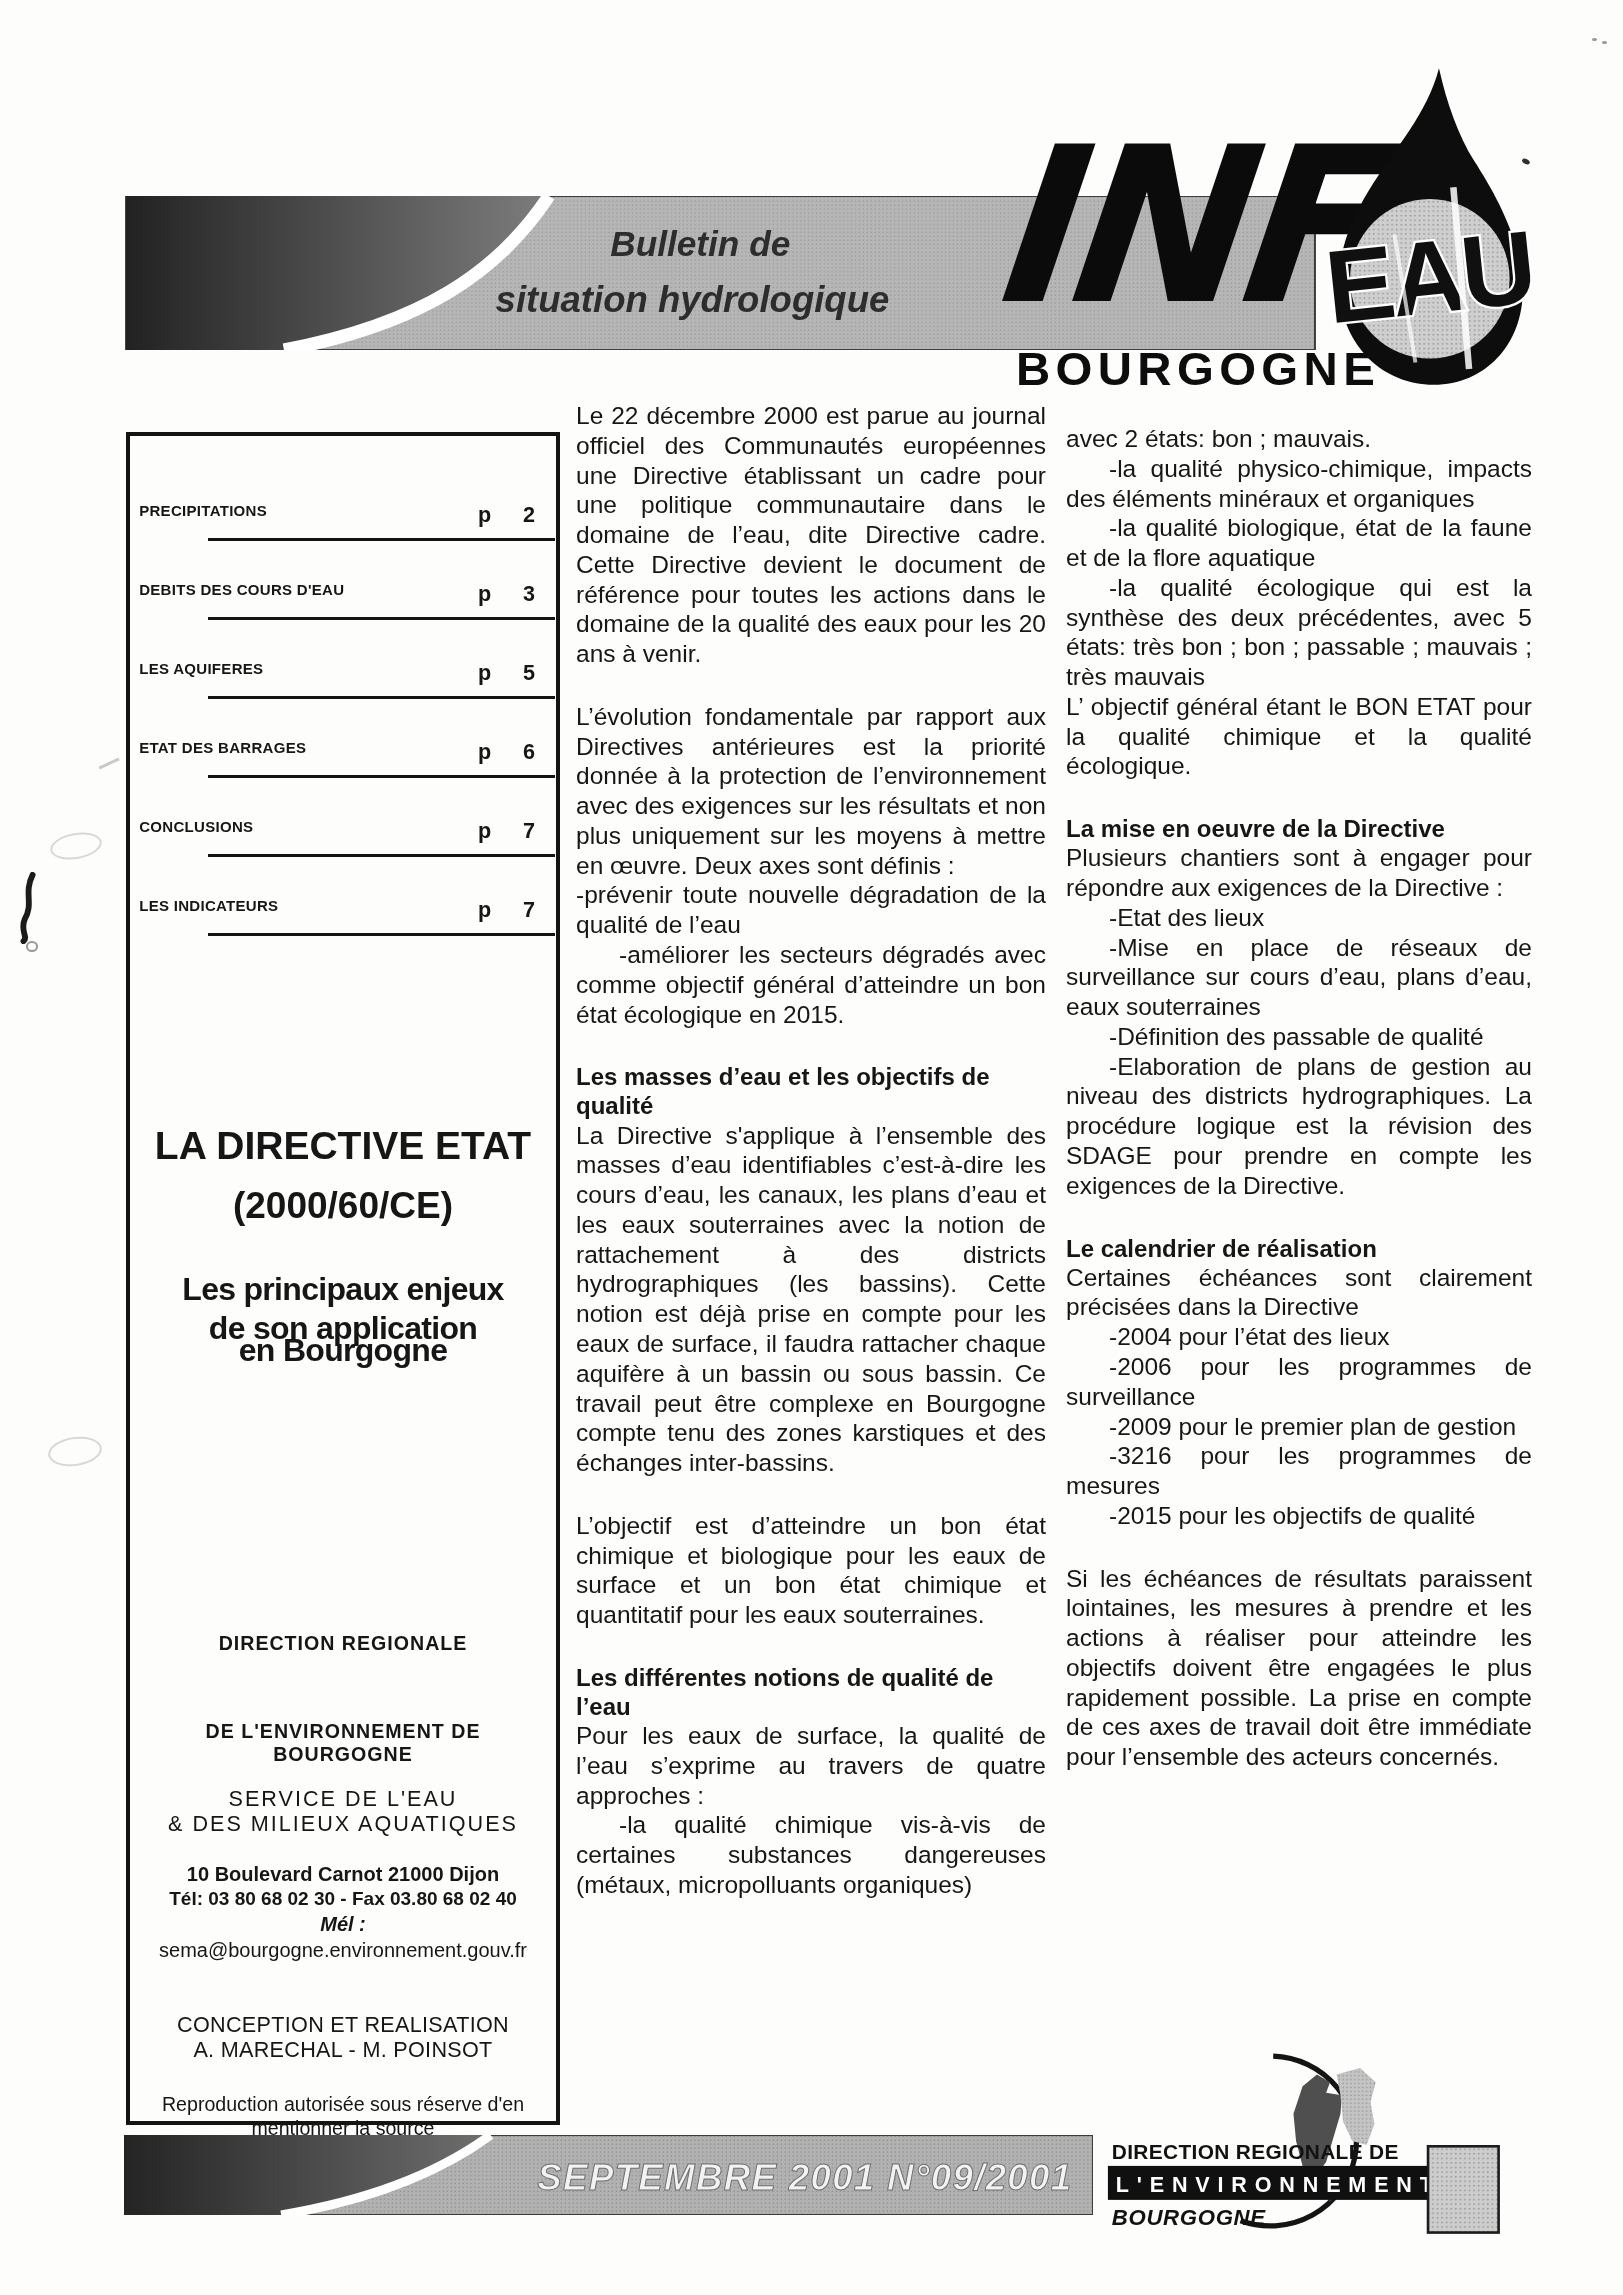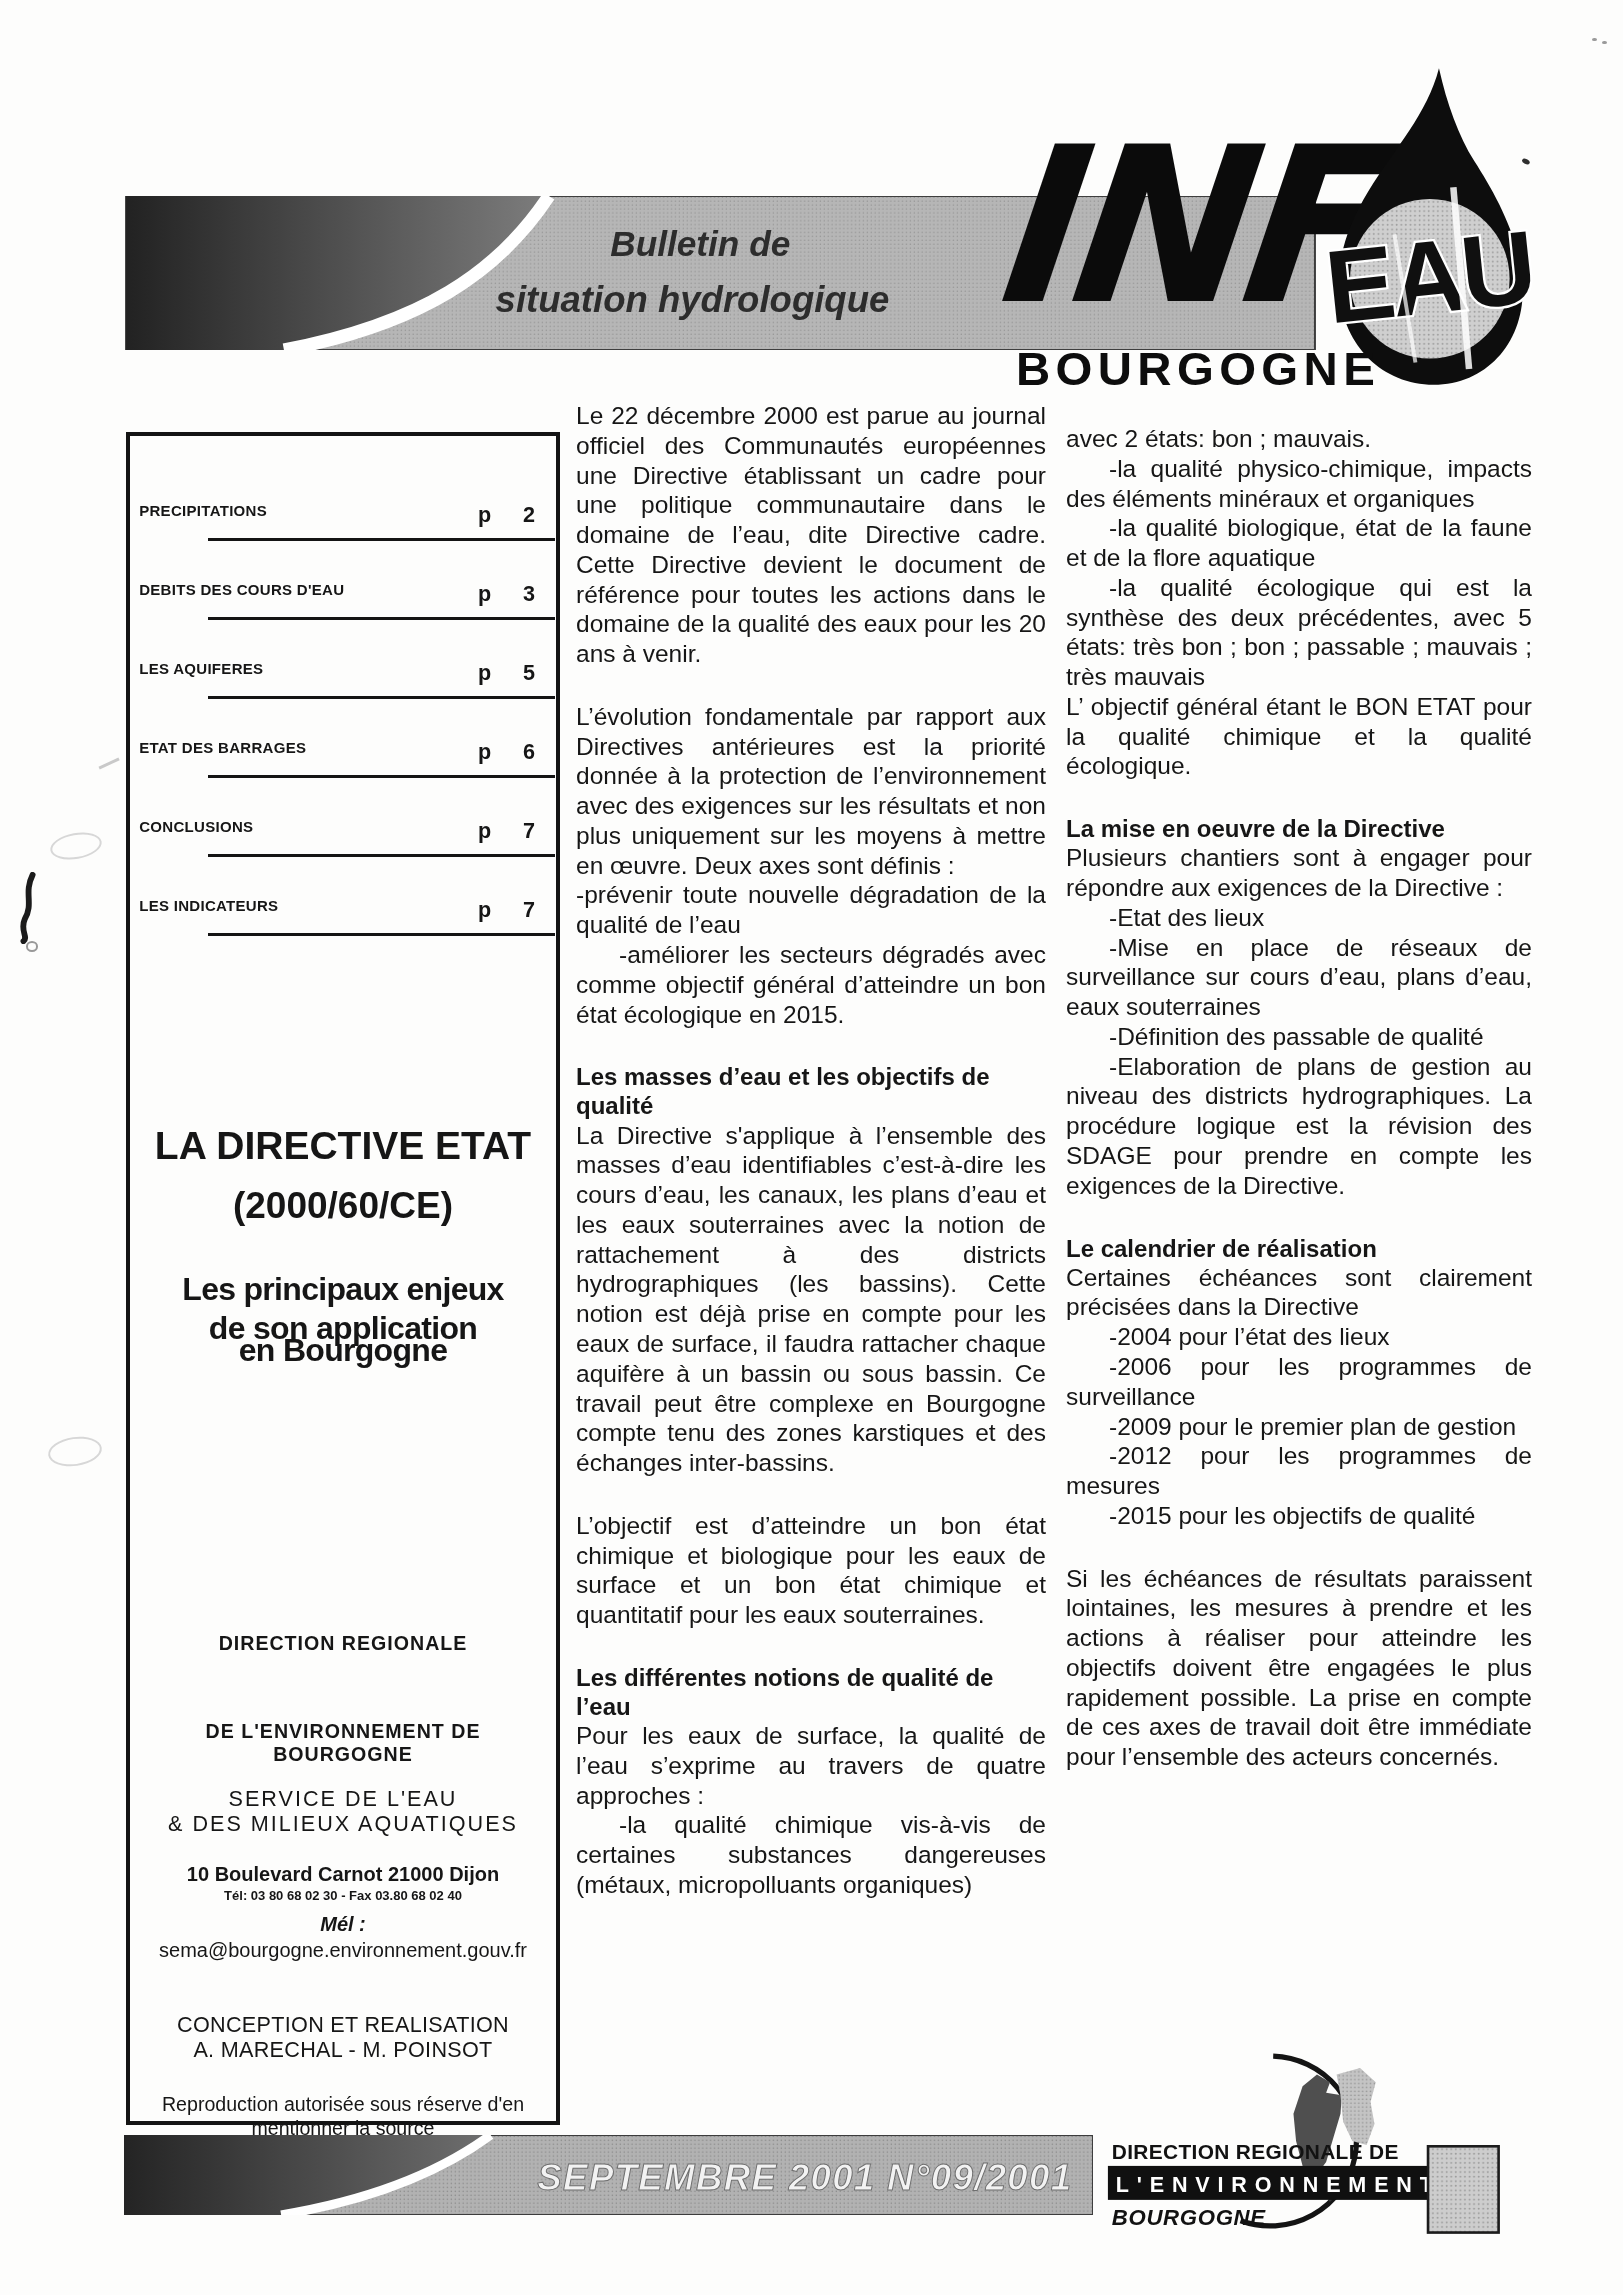--- a/index.html
+++ b/index.html
@@ -30,21 +30,21 @@
   .cover-title2{position:absolute;left:0;width:100%;top:749px;text-align:center;font-size:37px;font-weight:bold;}
   .cover-sub{position:absolute;left:0;width:100%;text-align:center;font-size:32px;font-weight:bold;letter-spacing:-0.7px;}
   .sub1{top:835px}.sub2{top:874px}.sub3{top:896px}
 
   .org-line{position:absolute;left:0;width:100%;text-align:center;font-size:19.6px;font-weight:bold;letter-spacing:1px;}
   .org1{top:1196px}.org2{top:1284px}.org3{top:1307px}
   .svc-line{position:absolute;left:0;width:100%;text-align:center;font-size:21.6px;letter-spacing:2px;}
   .svc1{top:1350px}.svc2{top:1375px}
   .addr-line{position:absolute;left:0;width:100%;text-align:center;font-size:20px;font-weight:bold;letter-spacing:0;}
   .addr1{top:1427px}
-  .addr2{top:1452px;font-size:13px;}
+  .addr2{top:1452px;font-size:19px;}
   .mel{top:1477px;font-style:italic;}
   .email{top:1503px;font-weight:normal;font-size:20px;}
   .cred1{top:1576px;font-weight:normal;font-size:21.6px;letter-spacing:0.3px;}
   .cred2{top:1601px;font-weight:normal;font-size:21.6px;letter-spacing:0.3px;}
   .note1{top:1657px;font-weight:normal;font-size:19.6px;}
   .note2{top:1681px;font-weight:normal;font-size:19.6px;}
 
   
   .col{position:absolute;}
   .col-middle{left:576px;top:401px;width:470px;}
@@ -195,21 +195,21 @@
       <div class="blk p">Plusieurs chantiers sont à engager pour répondre aux exigences de la Directive :</div>
       <div class="blk li indent">-Etat des lieux</div>
       <div class="blk li indent">-Mise en place de réseaux de surveillance sur cours d’eau, plans d’eau, eaux souterraines</div>
       <div class="blk li indent">-Définition des passable de qualité</div>
       <div class="blk li indent">-Elaboration de plans de gestion au niveau des districts hydrographiques. La procédure logique est la révision des SDAGE pour prendre en compte les exigences de la Directive.</div>
       <div class="blk h gap">Le calendrier de réalisation</div>
       <div class="blk p">Certaines échéances sont clairement précisées dans la Directive</div>
       <div class="blk li indent">-2004 pour l’état des lieux</div>
       <div class="blk li indent">-2006 pour les programmes de surveillance</div>
       <div class="blk li indent">-2009 pour le premier plan de gestion</div>
-      <div class="blk li indent">-2012 pour les programmes de mesures</div>
+      <div class="blk li indent">-3216 pour les programmes de mesures</div>
       <div class="blk li indent">-2015 pour les objectifs de qualité</div>
       <div class="blk p gap">Si les échéances de résultats paraissent lointaines, les mesures à prendre et les actions à réaliser pour atteindre les objectifs doivent être engagées le plus rapidement possible. La prise en compte de ces axes de travail doit être immédiate pour l’ensemble des acteurs concernés.</div>
     </div>
 
   <div class="footer-band">
     <svg width="969" height="80" viewBox="0 0 1480 122">
       <defs>
         <linearGradient id="fgdark" x1="0" y1="0" x2="1" y2="0">
           <stop offset="0" stop-color="#242424"></stop>
             <stop offset="1" stop-color="#6f6f6f"></stop>

